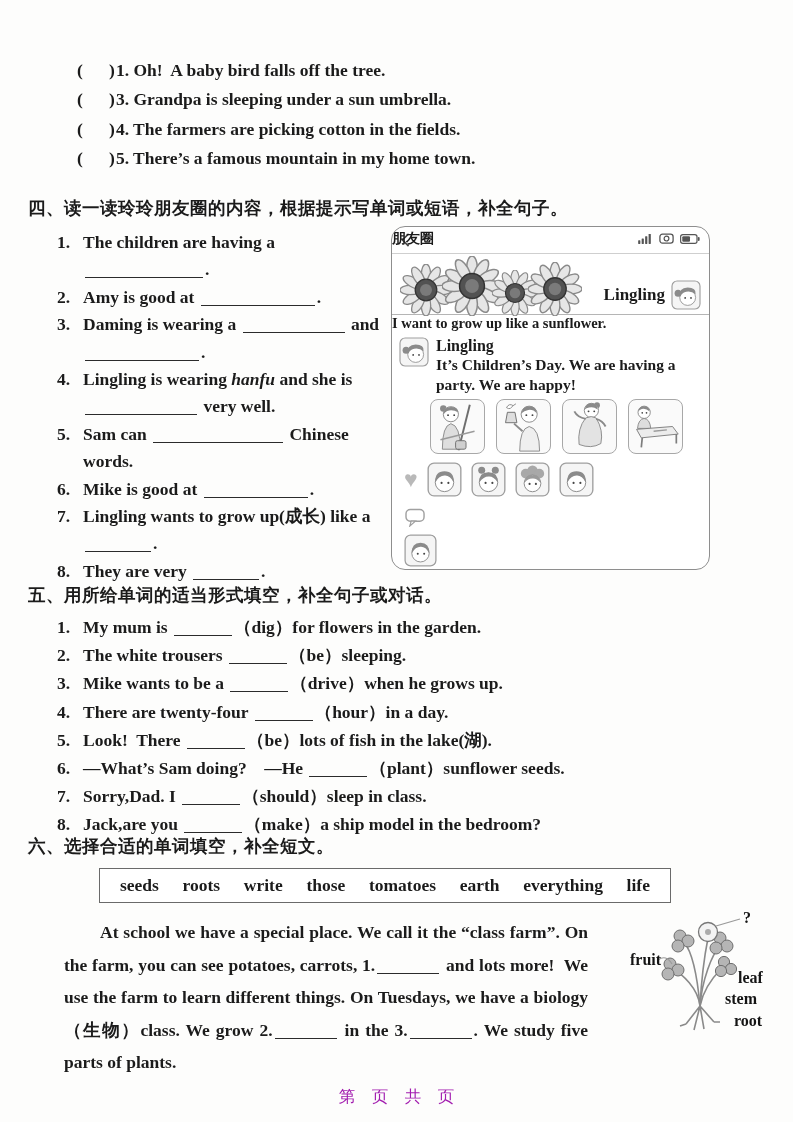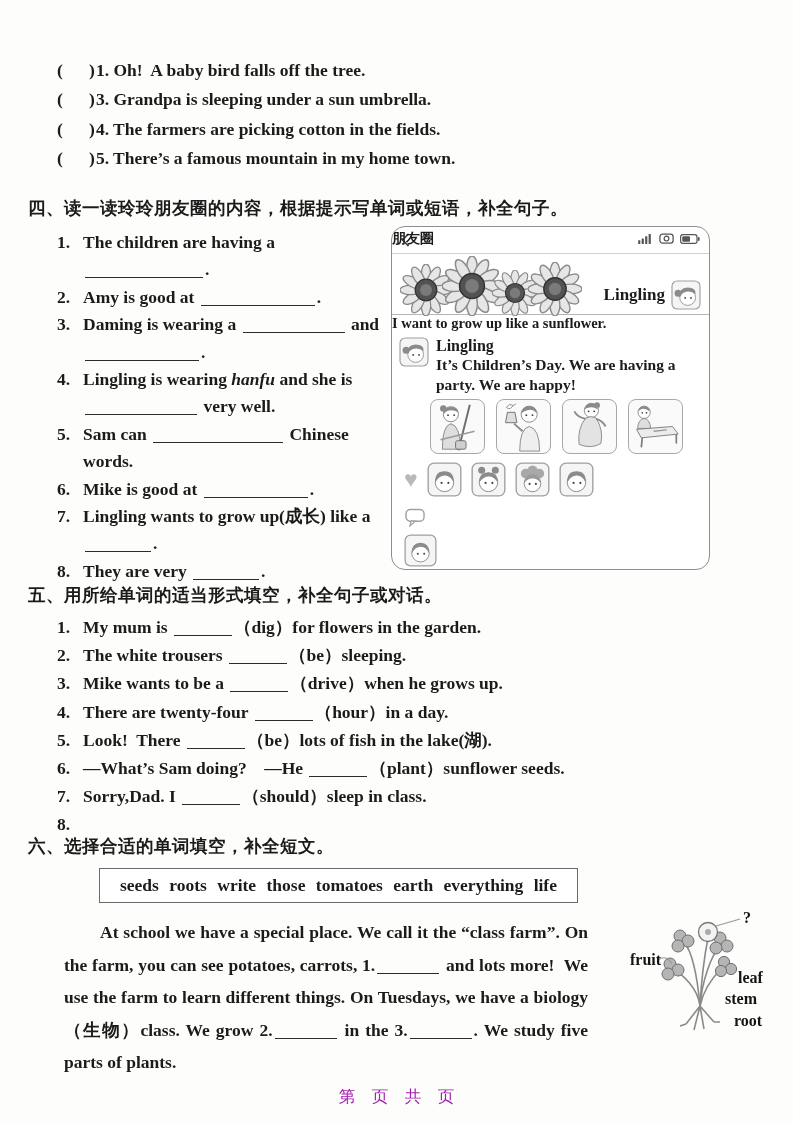--- a/index.html
+++ b/index.html
@@ -2,21 +2,21 @@
 <html><head>
 <meta charset="utf-8">
 <style>
   html,body{margin:0;padding:0;background:#e9e9e9;}
   .page{position:relative;width:793px;height:1122px;margin:0 auto;background:#fdfdfc;
         font-family:"Liberation Serif","DejaVu Serif",serif;color:#1b1b1b;overflow:hidden;}
   .blank{display:inline-block;height:1em;border-bottom:1.7px solid #2b2b2b;margin:0 2px;vertical-align:-3px;}
   .num{flex:0 0 26px;}
   
   .listening{position:absolute;left:57px;top:60px;font-size:17.5px;font-weight:bold;}
-  .li-row{height:29.4px;white-space:nowrap;}
+  .li-row{height:29.4px;white-space:nowrap;margin-left:20px;}
   .li-row .paren{margin-right:1px;}
   
   .heading{position:absolute;left:28px;font-size:17.5px;font-weight:bold;
            font-family:"Liberation Sans","DejaVu Sans",sans-serif;letter-spacing:.5px;}
   
   .sec4-left{position:absolute;left:57px;top:229px;width:338px;font-size:17.5px;font-weight:bold;}
   .s4-item{display:flex;line-height:27.4px;}
   .s4-text{flex:1;}
   
   .phone{position:absolute;left:391px;top:226px;width:319px;height:344px;background:#fff;
@@ -45,21 +45,21 @@
   .p-comments{margin:11px 0 0 12px;}
   .p-comment{display:flex;align-items:flex-start;gap:7px;margin-bottom:5px;flex-direction:column;}
   .p-comment-text{font-size:15.5px;font-weight:bold;}
   .bubble-slot{width:22px;display:flex;justify-content:center;}
   
   .sec5{position:absolute;left:28px;top:583px;width:745px;}
   .sec5-items{margin:6px 0 0 29px;font-size:17.5px;font-weight:bold;}
   .s5-item{display:flex;line-height:28.2px;white-space:nowrap;}
   
   .sec6{position:absolute;left:28px;top:834px;width:745px;}
-  .wordbank{box-sizing:border-box;margin:10px 0 0 71px;width:479px;border:1.3px solid #6a6a6a;
+  .wordbank{box-sizing:border-box;margin:10px 0 0 71px;width:572px;border:1.3px solid #6a6a6a;
             padding:6px 20px;display:flex;justify-content:space-between;
             font-size:17.5px;font-weight:bold;background:#fff;}
   .passage{margin:13px 0 0 36px;width:678px;font-size:17.5px;font-weight:bold;
            line-height:32.5px;text-align:justify;text-indent:36px;}
   .plant-wrap{float:right;width:150px;height:126px;margin:-8px 0 0 4px;}
   .plant-label{font-family:"Liberation Serif","DejaVu Serif",serif;font-size:16px;font-weight:bold;fill:#141414;}
   
   .footer{position:absolute;left:0;right:0;top:1086px;text-align:center;font-size:16.5px;
           font-family:"Liberation Sans","DejaVu Sans",sans-serif;color:#a21caf;}
   .hidden-defs{position:absolute;width:0;height:0;overflow:hidden;}
@@ -410,20 +410,21 @@
           <span><span>—What’s Sam doing? —He </span><span class="blank" style="width: 58px;"></span><span>（plant）sunflower seeds.</span></span>
         </div>
 
         <div class="s5-item">
           <span class="num">7.</span>
           <span><span>Sorry,Dad. I </span><span class="blank" style="width: 58px;"></span><span>（should）sleep in class.</span></span>
         </div>
 
         <div class="s5-item">
           <span class="num">8.</span>
+          <span><span>Jack,are you </span><span class="blank" style="width: 58px;"></span><span>（make）a ship model in the bedroom?</span></span>
         </div>
       </div>
   </div>
 
   <div class="sec6">
     <div class="heading" style="position:static;">六、选择合适的单词填空，补全短文。</div>
     <div class="wordbank">
 
         <span>seeds</span>
 

